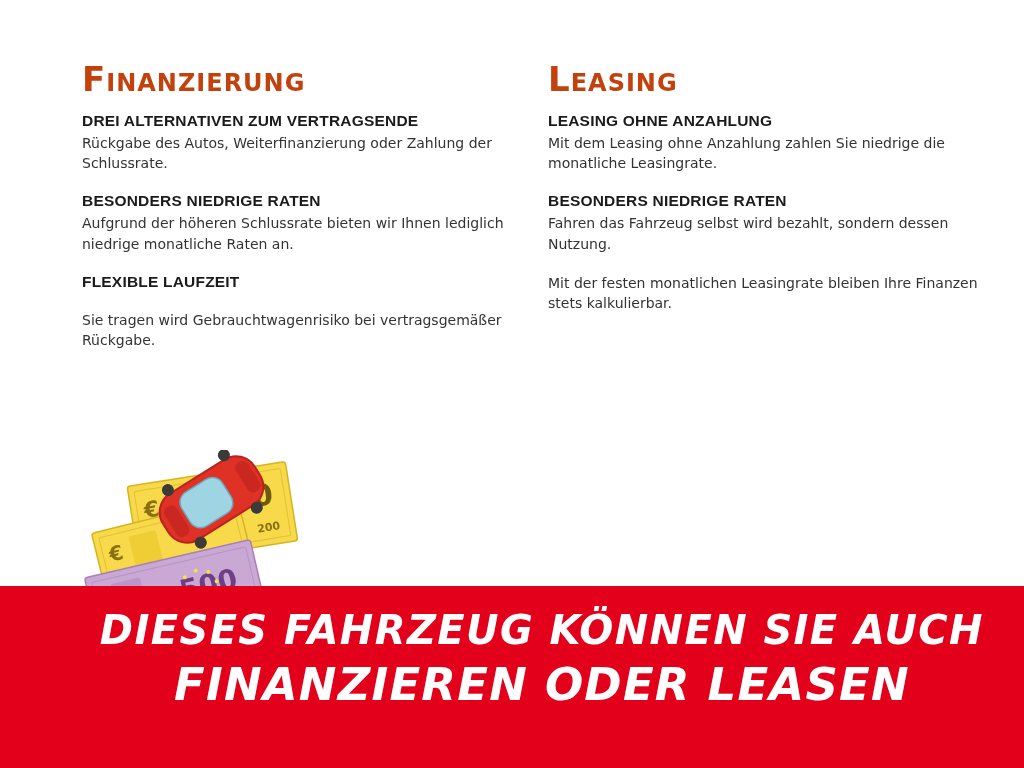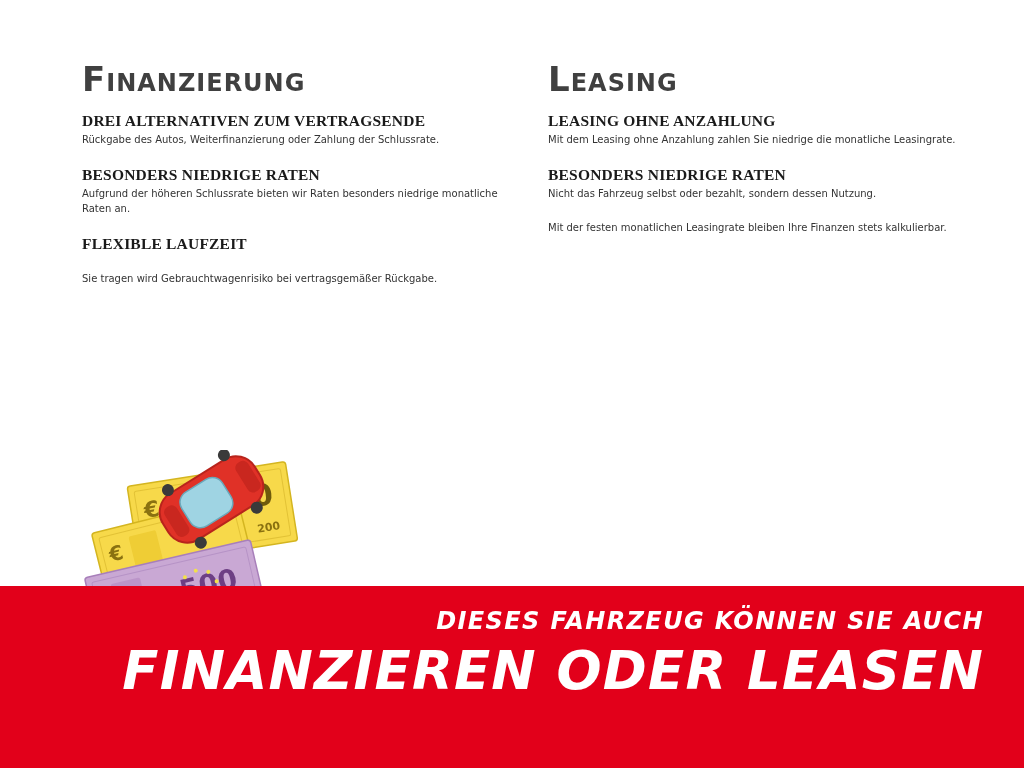--- a/index.html
+++ b/index.html
@@ -32,48 +32,48 @@
     display: flex;
     gap: 0px;
   }
   .col {
     width: 460px;
   }
   .col-left  { margin-left: 82px; }
   .col-right { margin-left: 6px; }
 
   .col-title {
-    color: #404040;
+    color: #c2410c;
     font-family: "DejaVu Sans", sans-serif;
     font-weight: bold;
     font-size: 34px;
     letter-spacing: 1.0px;
     line-height: 1.0;
     margin: 0 0 16px 0;
     font-variant: small-caps;
     text-transform: capitalize;
   }
 
   .block { margin-bottom: 19px; }
   .block:last-child { margin-bottom: 0; }
 
   .block-head {
     color: #1a1a1a;
-    font-family: Liberation Serif, serif;
+    font-family: Liberation Sans, sans-serif;
     font-weight: bold;
     font-size: 15.5px;
     letter-spacing: 0.2px;
     line-height: 1.15;
     margin: 0 0 3px 0;
     text-transform: uppercase;
   }
   .block-body {
     color: #333333;
     font-family: "DejaVu Sans", sans-serif;
-    font-size: 10px;
+    font-size: 14px;
     line-height: 1.45;
     margin: 0;
     max-width: 430px;
   }
 
   
   .illustration {
     position: absolute;
     left: 72px;
     top: 450px;
@@ -95,57 +95,58 @@
     position: absolute;
     right: 40px;
     top: 22px;
     text-align: right;
     color: #ffffff;
   }
   .banner-line1 {
     font-family: "DejaVu Sans", sans-serif;
     font-weight: bold;
     font-style: italic;
-    font-size: 24px;
+    font-size: 40px;
     letter-spacing: 1.4px;
     line-height: 1.1;
     text-transform: uppercase;
     margin: 0 0 8px 0;
     white-space: nowrap;
   }
   .banner-line2 {
     font-family: "DejaVu Sans", sans-serif;
     font-weight: bold;
     font-style: italic;
-    font-size: 53px;
+    font-size: 45px;
     letter-spacing: 1.2px;
     line-height: 1.1;
     text-transform: uppercase;
     margin: 0;
     white-space: nowrap;
+    text-align: center;
   }
 </style>
 </head>
 <body>
 
 <div class="page">
 
   <div class="columns">
 
     <div class="col col-left">
       <h1 class="col-title">Finanzierung</h1>
 
       <div class="block">
         <p class="block-head">DREI ALTERNATIVEN ZUM VERTRAGSENDE</p>
         <p class="block-body">Rückgabe des Autos, Weiterfinanzierung oder Zahlung der Schlussrate.</p>
       </div>
 
       <div class="block">
         <p class="block-head">BESONDERS NIEDRIGE RATEN</p>
-        <p class="block-body">Aufgrund der höheren Schlussrate bieten wir Raten besonders niedrige monatliche Raten an.</p>
+        <p class="block-body">Aufgrund der höheren Schlussrate bieten wir Ihnen lediglich niedrige monatliche Raten an.</p>
       </div>
 
       <div class="block">
         <p class="block-head">FLEXIBLE LAUFZEIT</p>
       </div>
 
       <div class="block">
         <p class="block-body">Sie tragen wird Gebrauchtwagenrisiko bei vertragsgemäßer Rückgabe.</p>
       </div>
     </div>
@@ -153,21 +154,21 @@
     <div class="col col-right">
       <h1 class="col-title">Leasing</h1>
 
       <div class="block">
         <p class="block-head">LEASING OHNE ANZAHLUNG</p>
         <p class="block-body">Mit dem Leasing ohne Anzahlung zahlen Sie niedrige die monatliche Leasingrate.</p>
       </div>
 
       <div class="block">
         <p class="block-head">BESONDERS NIEDRIGE RATEN</p>
-        <p class="block-body">Nicht das Fahrzeug selbst oder bezahlt, sondern dessen Nutzung.</p>
+        <p class="block-body">Fahren das Fahrzeug selbst wird bezahlt, sondern dessen Nutzung.</p>
       </div>
 
       <div class="block">
         <p class="block-body">Mit der festen monatlichen Leasingrate bleiben Ihre Finanzen stets kalkulierbar.</p>
       </div>
 
     </div>
   </div>
 
   <div class="illustration">

